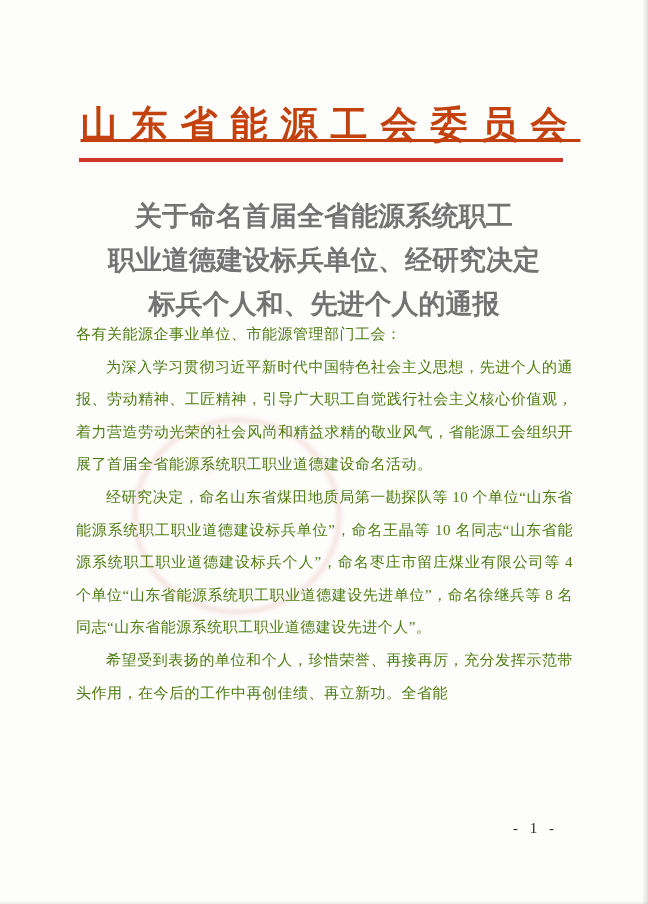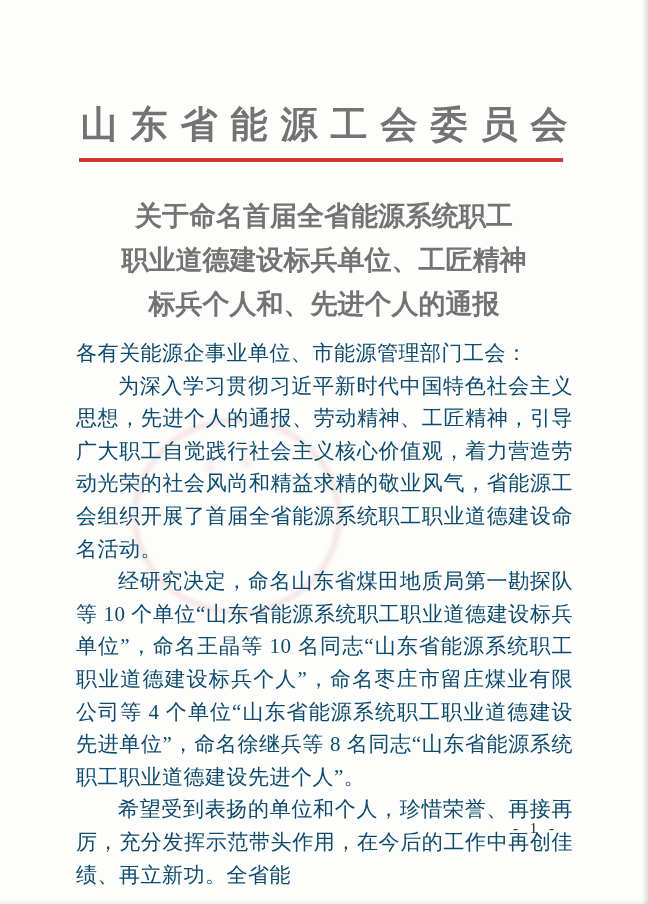--- a/index.html
+++ b/index.html
@@ -23,24 +23,25 @@
     position: absolute; bottom: 0; left: 0; width: 100%; height: 4px;
     background: linear-gradient(to bottom, rgba(0,0,0,0), rgba(0,0,0,0.06));
   }
 
   .issuer {
     position: absolute;
     top: 100px; left: 0; width: 100%;
     text-align: center;
     font-size: 37px;
     font-weight: bold;
-    color: #737373;
+    color: #c2410c;
     letter-spacing: 13px;
     text-indent: 13px;
     white-space: nowrap;
+    text-decoration: underline;
   }
 
   .red-rule {
     position: absolute;
     top: 158px; left: 79px;
     width: 484px; height: 4px;
     background: #d23629;
   }
 
   .doc-title {
@@ -72,25 +73,25 @@
     line-height: 34px;
     text-align: center;
     filter: blur(2px);
     transform: rotate(-8deg);
     pointer-events: none;
     overflow: hidden;
   }
 
   .body-text {
     position: absolute;
-    top: 337px; left: 76px;
+    top: 318px; left: 76px;
     width: 497px;
-    font-size: 21px;
+    font-size: 15px;
     line-height: 32.6px;
-    color: #0c4a6e;
+    color: #4d7c0f;
     text-align: justify;
     letter-spacing: 0.5px;
   }
   .body-text p { margin: 0; }
   .body-text p.indent { text-indent: 2em; }
 
   .page-number {
     position: absolute;
     top: 820px; right: 90px;
     font-size: 15px;
@@ -103,21 +104,21 @@
 <body>
 
 <div class="page">
 
   <div class="issuer">山东省能源工会委员会</div>
 
   <div class="red-rule"></div>
 
   <div class="doc-title">
     <div>关于命名首届全省能源系统职工</div>
-    <div>职业道德建设标兵单位、工匠精神</div>
+    <div>职业道德建设标兵单位、经研究决定</div>
     <div>标兵个人和、先进个人的通报</div>
   </div>
 
   <div class="seal-bleed"></div>
   <div class="seal-bleed-inner">＊ ＊</div>
 
   <div class="body-text">
     <p>各有关能源企事业单位、市能源管理部门工会：</p>
     <p class="indent">为深入学习贯彻习近平新时代中国特色社会主义思想，先进个人的通报、劳动精神、工匠精神，引导广大职工自觉践行社会主义核心价值观，着力营造劳动光荣的社会风尚和精益求精的敬业风气，省能源工会组织开展了首届全省能源系统职工职业道德建设命名活动。</p>
     <p class="indent">经研究决定，命名山东省煤田地质局第一勘探队等 10 个单位“山东省能源系统职工职业道德建设标兵单位”，命名王晶等 10 名同志“山东省能源系统职工职业道德建设标兵个人”，命名枣庄市留庄煤业有限公司等 4 个单位“山东省能源系统职工职业道德建设先进单位”，命名徐继兵等 8 名同志“山东省能源系统职工职业道德建设先进个人”。</p>

